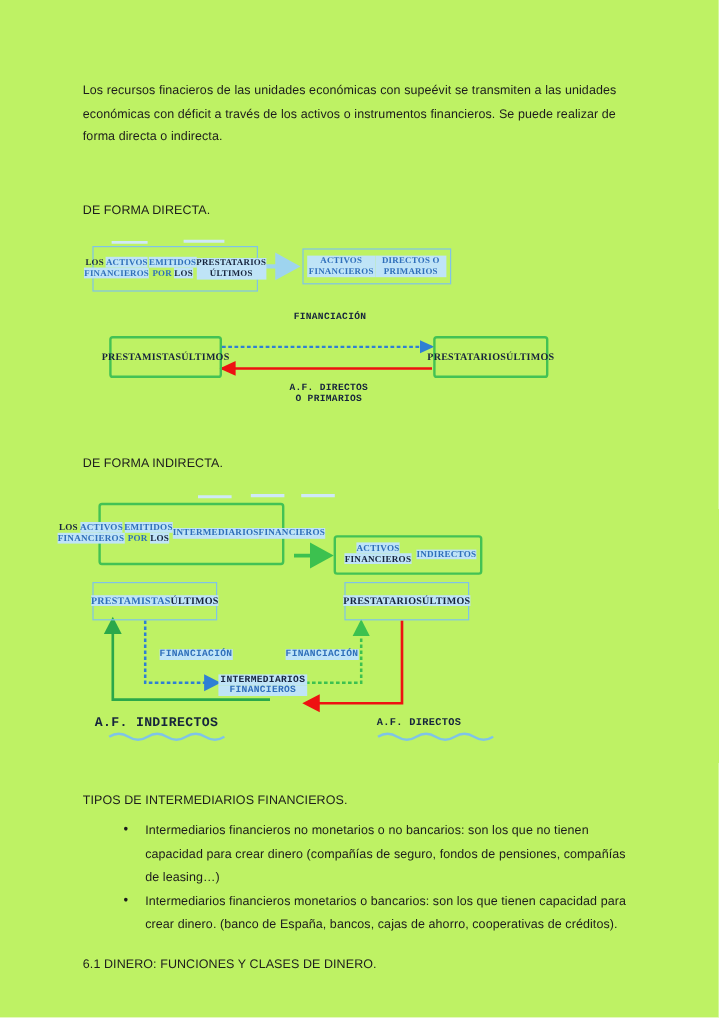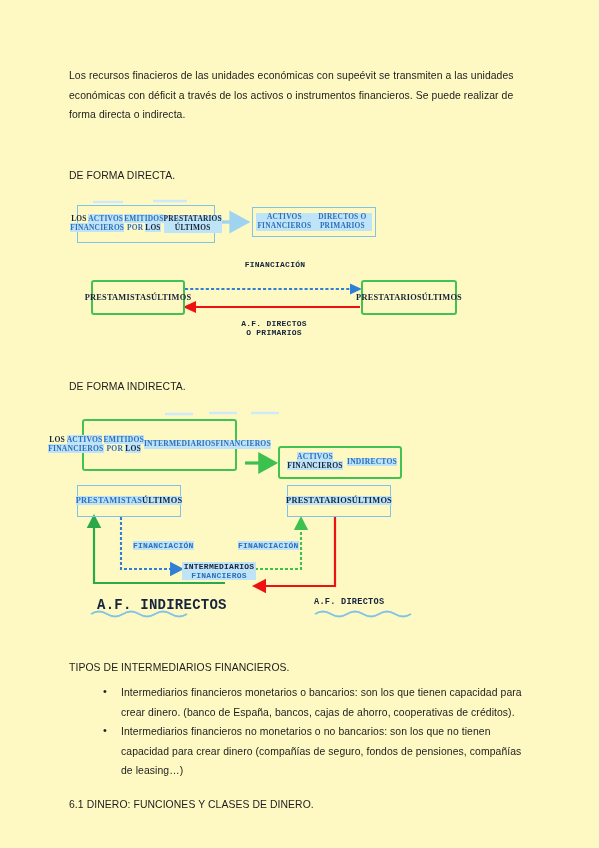--- a/index.html
+++ b/index.html
@@ -9,21 +9,21 @@
   }
   body {
     font-family: "Liberation Sans", sans-serif;
     color: #1a1a1a;
   }
   .page {
     position: relative;
     width: 599px;
     height: 848px;
     margin: 0 auto;
-    background: #fef9c3;
+    background: #bef264;
     overflow: hidden;
   }
   .content {
     position: absolute;
     left: 69px;
     top: 66px;
     width: 462px;
   }
 
   
@@ -272,35 +272,35 @@
 
       <div class="lbl t-blue hl" style="left:169px; top:130px; font-size:8px;">
         <span>FINANCIACIÓN</span>
       </div>
 
       <div class="lbl" style="left:113px; top:151px; width:74px; font-size:8px;">
         <div class="t-navy hl">INTERMEDIARIOS</div>
         <div class="t-blue hl">FINANCIEROS</div>
       </div>
 
-      <div class="lbl t-navy" style="left:28px; top:186px; font-size:14px;">
+      <div class="lbl t-navy" style="left:10px; top:186px; font-size:11px;">
         <span>A.F. INDIRECTOS</span>
       </div>
 
       <div class="lbl t-navy" style="left:245px; top:186px; font-size:8.6px;">
         <span>A.F. DIRECTOS</span>
       </div>
     </div>
 
     <div class="spacer-sm"></div>
 
     <p class="heading">TIPOS DE INTERMEDIARIOS FINANCIEROS.</p>
 
     <ul class="bullets">
+      <li>Intermediarios financieros no monetarios o no bancarios: son los que no tienen capacidad para crear dinero (compañías de seguro, fondos de pensiones, compañías de leasing…)</li>
       <li>Intermediarios financieros monetarios o bancarios: son los que tienen capacidad para crear dinero. (banco de España, bancos, cajas de ahorro, cooperativas de créditos).</li>
-      <li>Intermediarios financieros no monetarios o no bancarios: son los que no tienen capacidad para crear dinero (compañías de seguro, fondos de pensiones, compañías de leasing…)</li>
     </ul>
 
     <div class="spacer-sm"></div>
 
     <p class="heading">6.1 DINERO: FUNCIONES Y CLASES DE DINERO.</p>
   </div>
 </div>
 
 </body></html>

